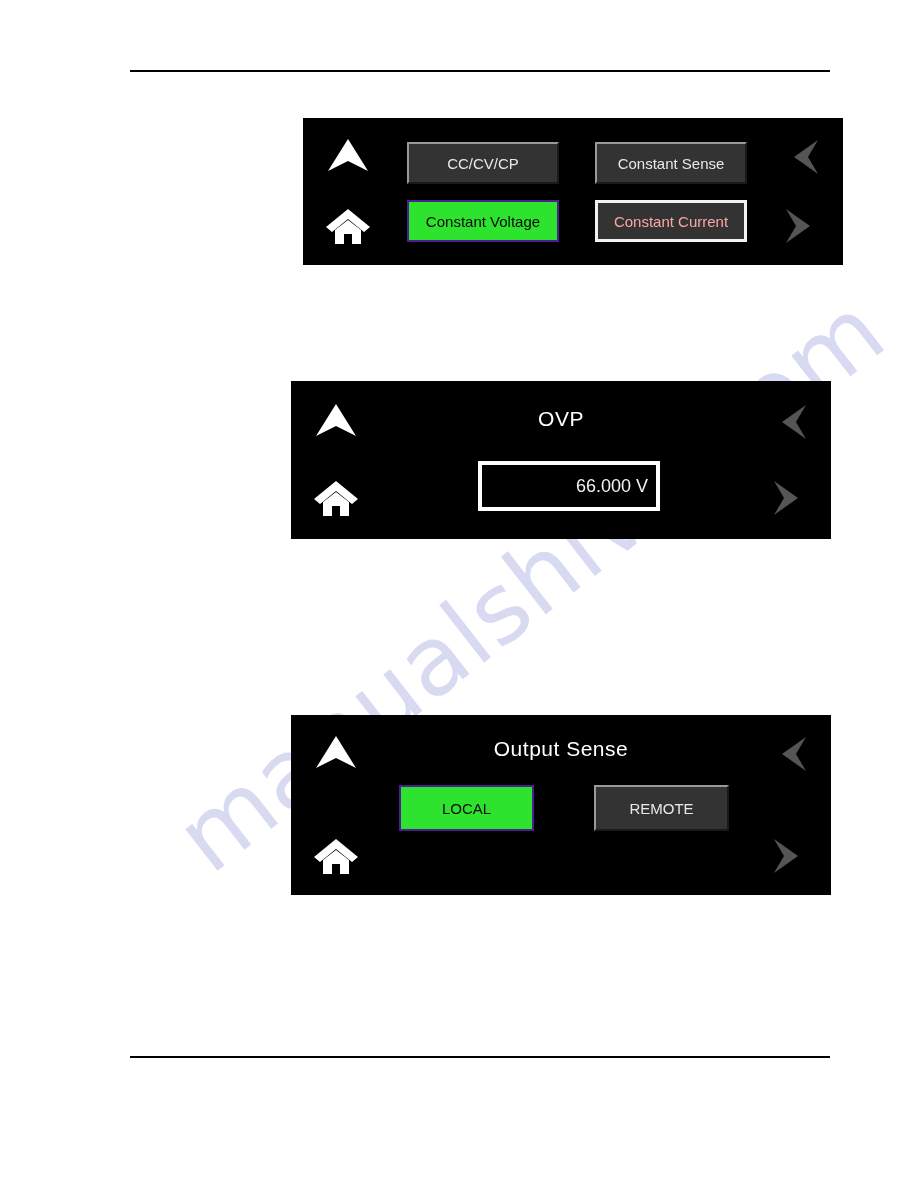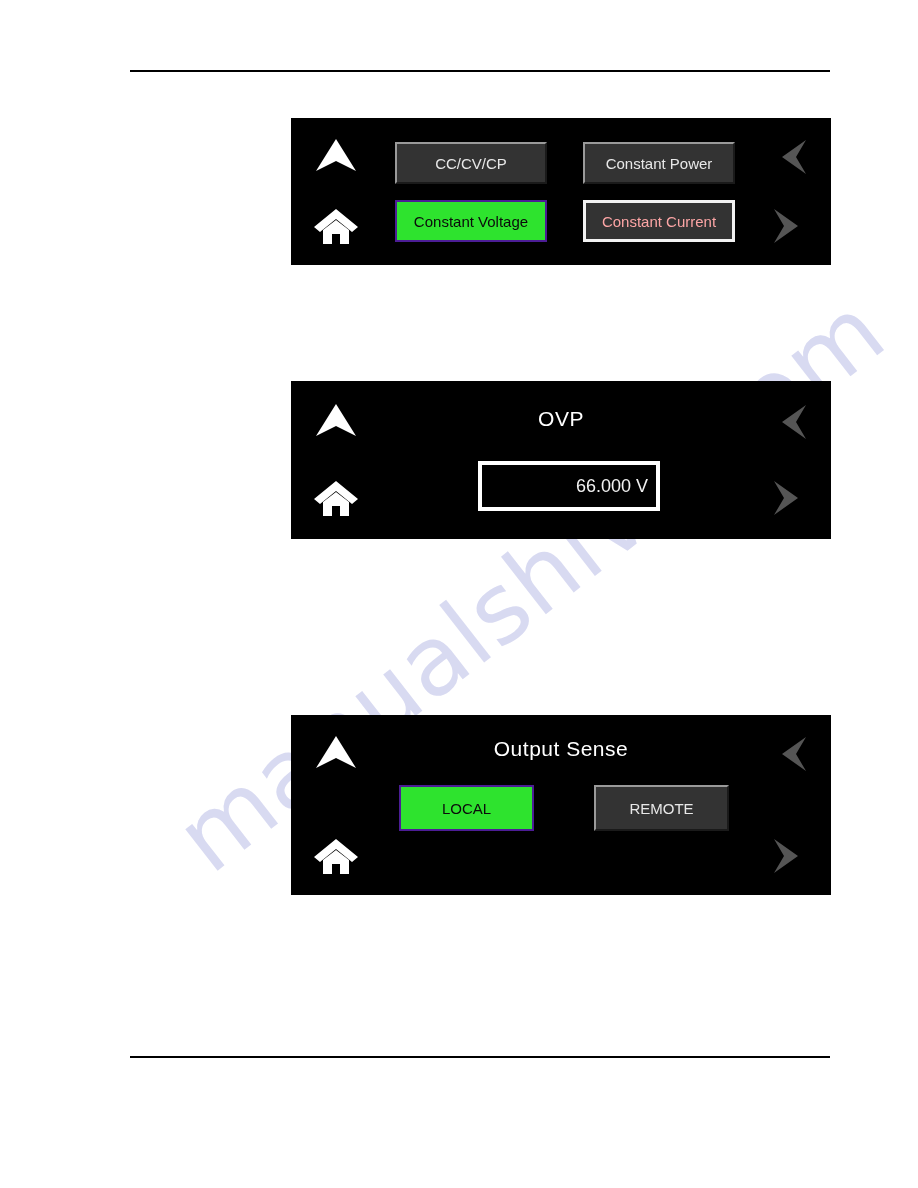--- a/index.html
+++ b/index.html
@@ -48,21 +48,21 @@
   }
 
   
   .screen {
     position: absolute;
     left: 291px;
     width: 540px;
     background: #000000;
     z-index: 10;
   }
-  #screen-mode  { top: 118px; height: 147px; }
+  #screen-mode  { top: 118px; height: 147px; margin-left: 12px; }
   #screen-ovp   { top: 381px; height: 158px; }
   #screen-sense { top: 715px; height: 180px; }
 
   
   .nav {
     position: absolute;
     display: flex;
     align-items: center;
     justify-content: center;
   }
@@ -200,21 +200,21 @@
   </div>
 
   <div class="nav nav-right">
     <svg width="40" height="40" viewBox="0 0 40 40" aria-hidden="true">
       <path d="M4 3 L28 20 L4 37 L14 20 Z" fill="#555555"></path>
     </svg>
   </div>
 
   <div class="mode-grid">
     <div class="btn dark">CC/CV/CP</div>
-    <div class="btn dark">Constant Power</div>
+    <div class="btn dark">Constant Sense</div>
     <div class="btn green">Constant Voltage</div>
     <div class="btn focused">Constant Current</div>
   </div>
 </div>
 
 <div class="screen" id="screen-ovp">
 
   <div class="nav nav-up">
     <svg width="44" height="40" viewBox="0 0 44 40" aria-hidden="true">
       <path d="M22 2 L42 34 L22 24 L2 34 Z" fill="#ffffff"></path>

